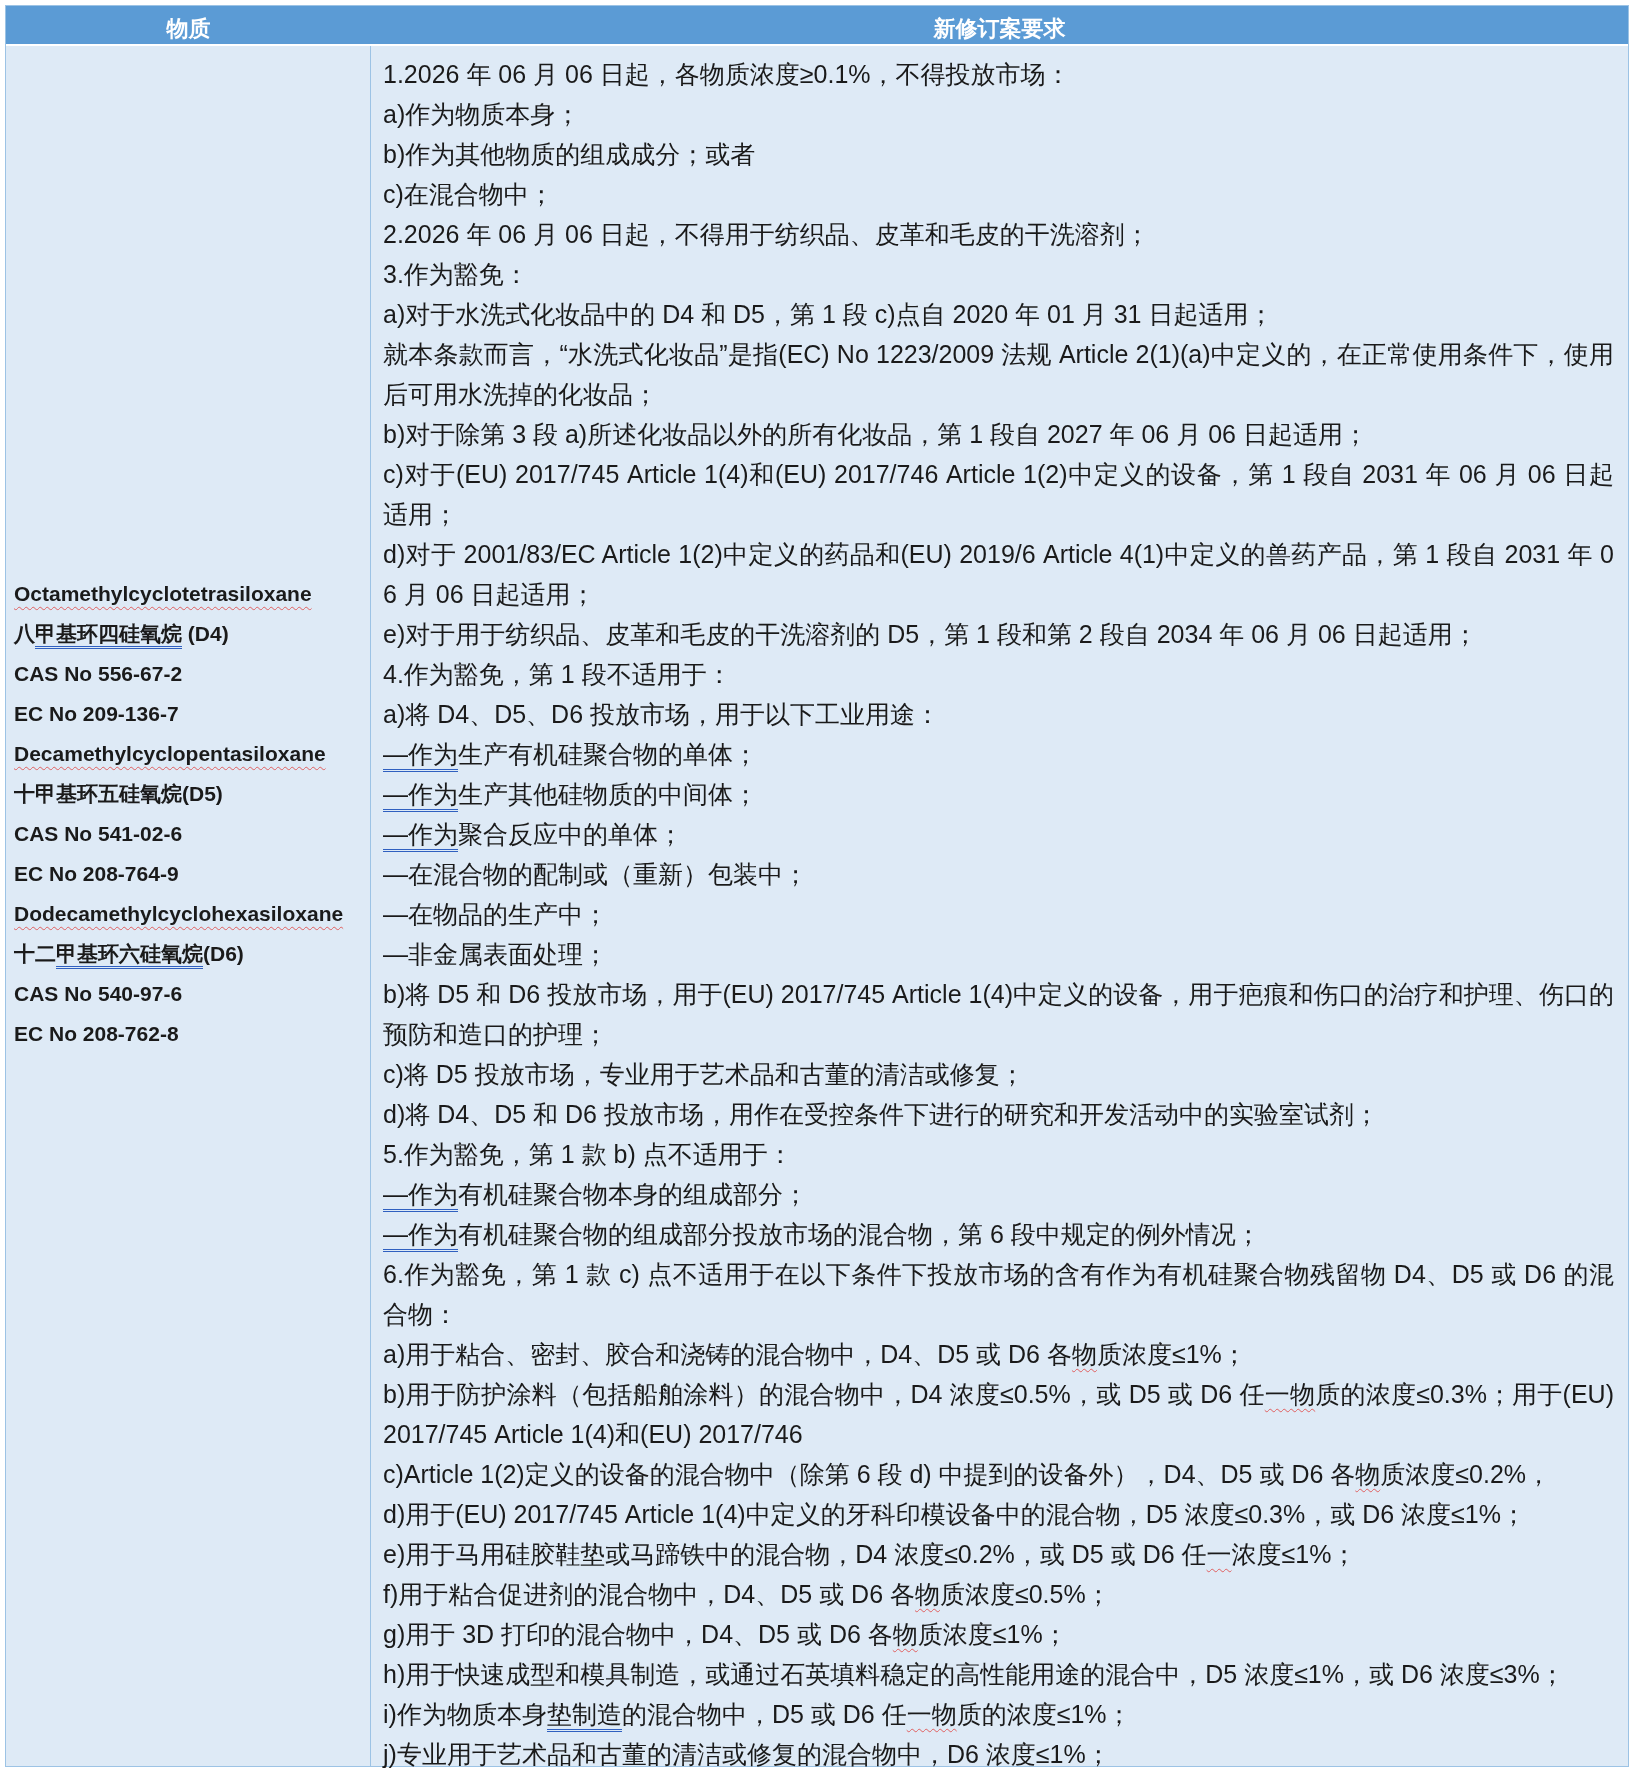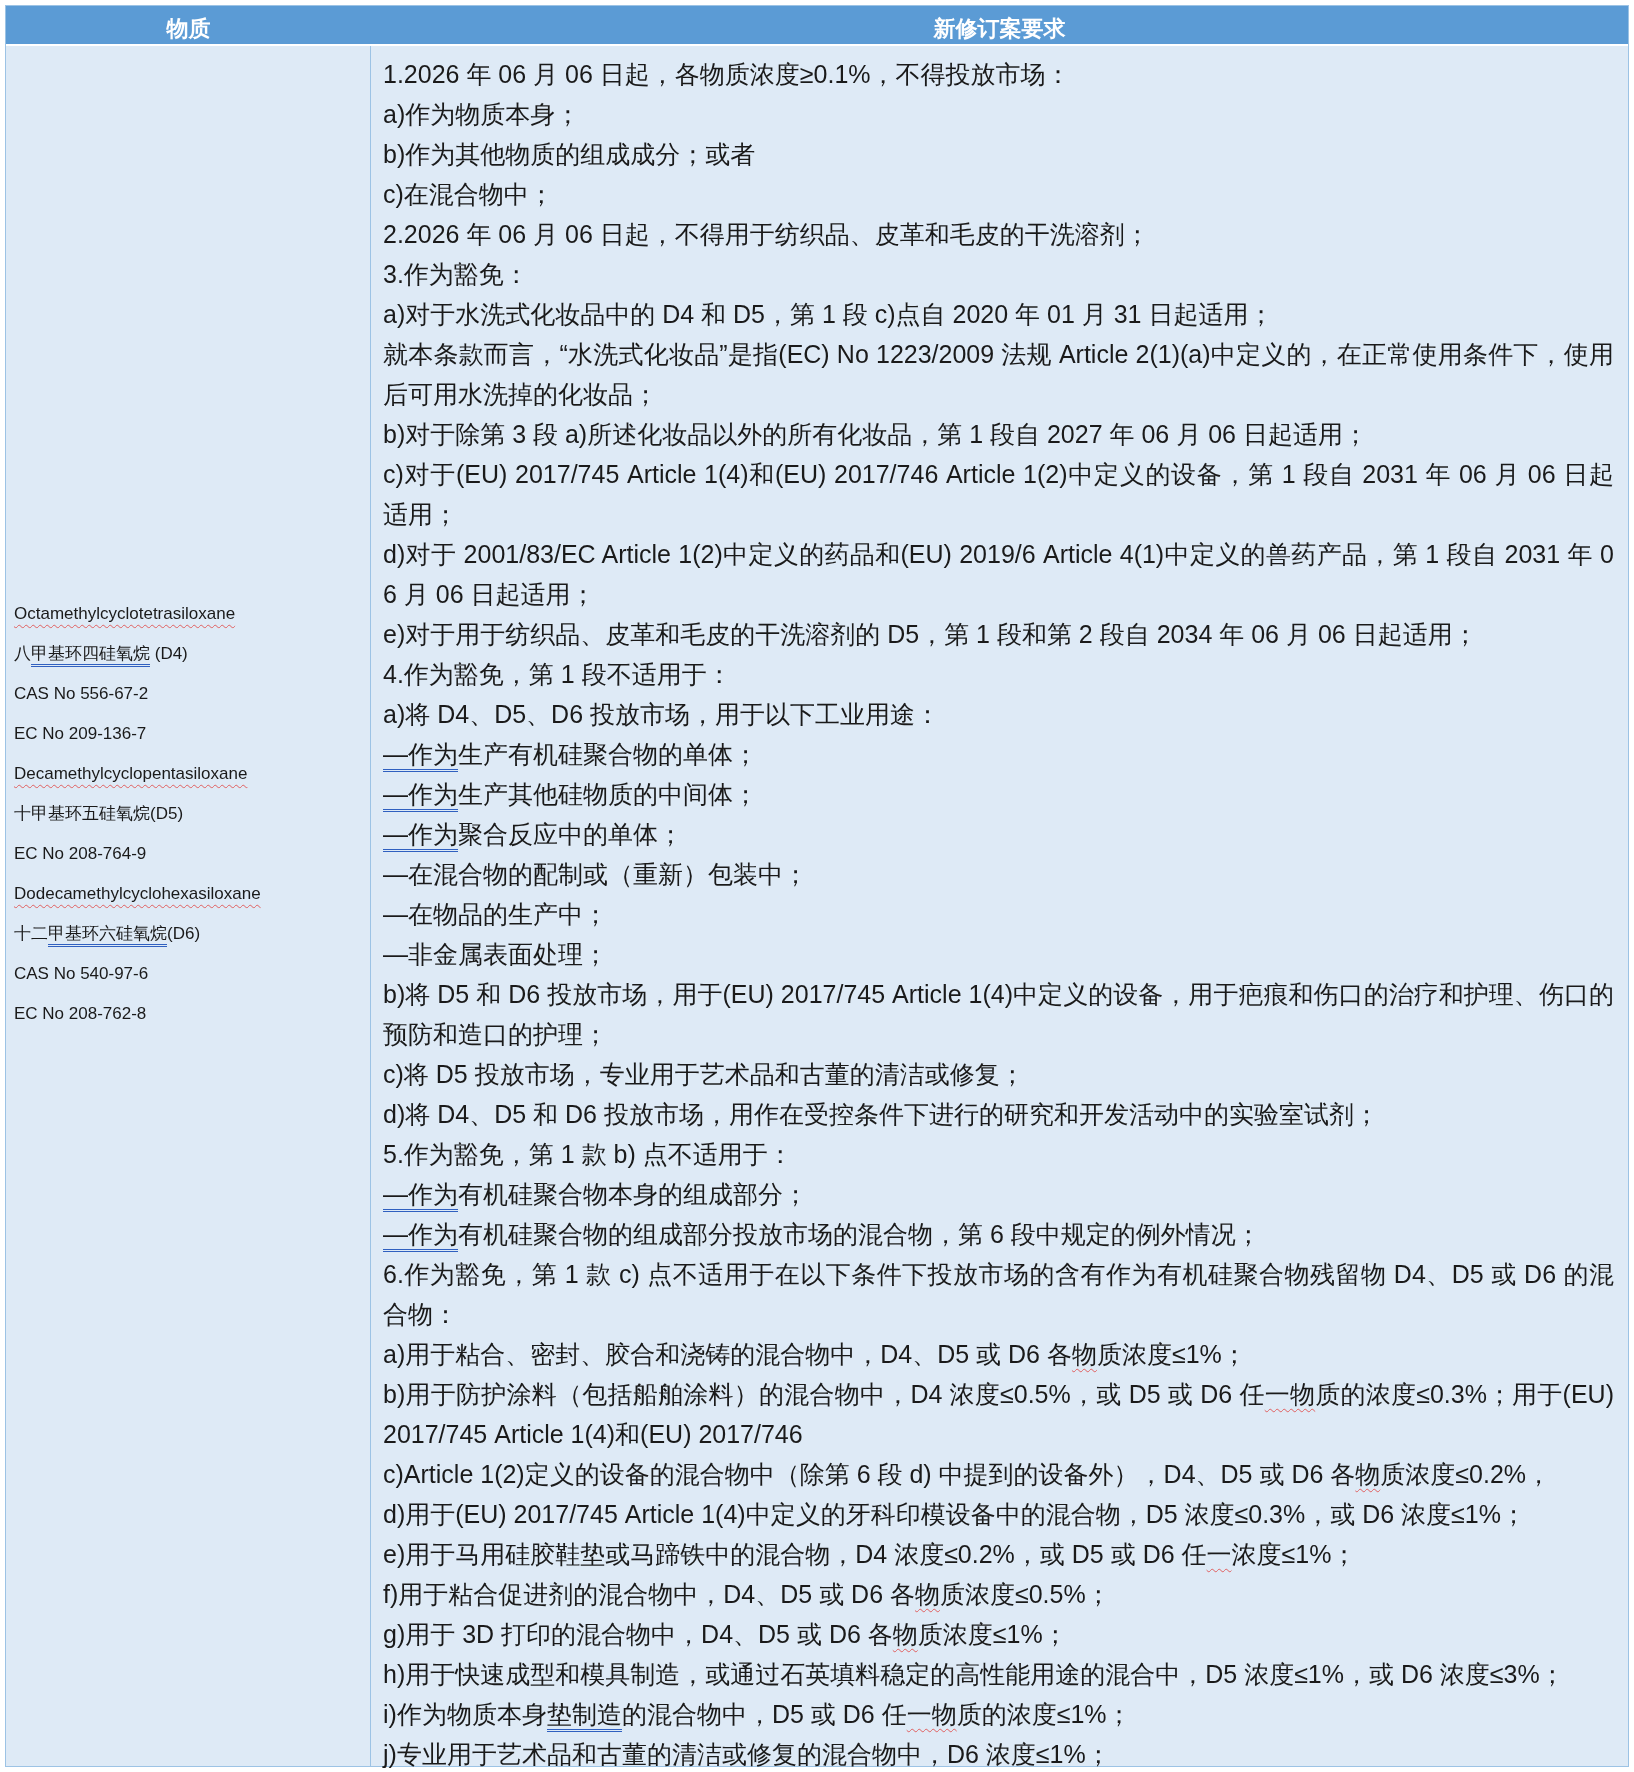--- a/index.html
+++ b/index.html
@@ -16,22 +16,22 @@
   .header-cell{display:flex;align-items:flex-end;justify-content:center;}
   .header-cell.left{width:365px;}
   .header-cell.right{flex:1;}
   .body-row{display:flex;flex:1;background:var(--body-bg);min-height:0;}
   .substance-cell{box-sizing:border-box;width:365px;border-right:1px solid var(--border);
     display:flex;flex-direction:column;justify-content:center;
     padding:0 6px 185px 8px;}
   .requirements-cell{box-sizing:border-box;flex:1;padding:8px 14px 6px 12px;min-width:0;}
   .para{margin:0;font-size:25px;line-height:40px;color:var(--text);
     text-align:justify;word-break:break-all;}
-  .sub-line{margin:0;font-size:17px;line-height:40px;color:var(--text);
-    font-weight:normal;word-break:break-all;}
+  .sub-line{margin:0;font-size:21px;line-height:40px;color:var(--text);
+    font-weight:bold;word-break:break-all;}
   .u-red{text-decoration-line:underline;text-decoration-style:wavy;
     text-decoration-color:var(--spell-red);text-decoration-thickness:1px;text-underline-offset:5px;}
   .u-blue{border-bottom:3px double var(--grammar-blue);padding-bottom:1px;}
 </style>
 </head>
 <body>
 
 <div class="page">
   <div class="doc-table">
     <div class="header-row">
@@ -43,20 +43,21 @@
       </div>
     </div>
     <div class="body-row">
       <div class="substance-cell">
           <p class="sub-line"><span class="u-red">Octamethylcyclotetrasiloxane</span></p>
           <p class="sub-line"><span>八</span><span class="u-blue">甲基环四硅氧烷</span><span> (D4)</span></p>
           <p class="sub-line"><span>CAS No 556-67-2</span></p>
           <p class="sub-line"><span>EC No 209-136-7</span></p>
           <p class="sub-line"><span class="u-red">Decamethylcyclopentasiloxane</span></p>
           <p class="sub-line"><span>十甲基环五硅氧烷(D5)</span></p>
+          <p class="sub-line"><span>CAS No 541-02-6</span></p>
           <p class="sub-line"><span>EC No 208-764-9</span></p>
           <p class="sub-line"><span class="u-red">Dodecamethylcyclohexasiloxane</span></p>
           <p class="sub-line"><span>十二</span><span class="u-blue">甲基环六硅氧烷</span><span>(D6)</span></p>
           <p class="sub-line"><span>CAS No 540-97-6</span></p>
           <p class="sub-line"><span>EC No 208-762-8</span></p>
         </div>
       <div class="requirements-cell">
           <p class="para"><span>1.2026 年 06 月 06 日起，各物质浓度≥0.1%，不得投放市场：</span></p>
           <p class="para"><span>a)作为物质本身；</span></p>
           <p class="para"><span>b)作为其他物质的组成成分；或者</span></p>

